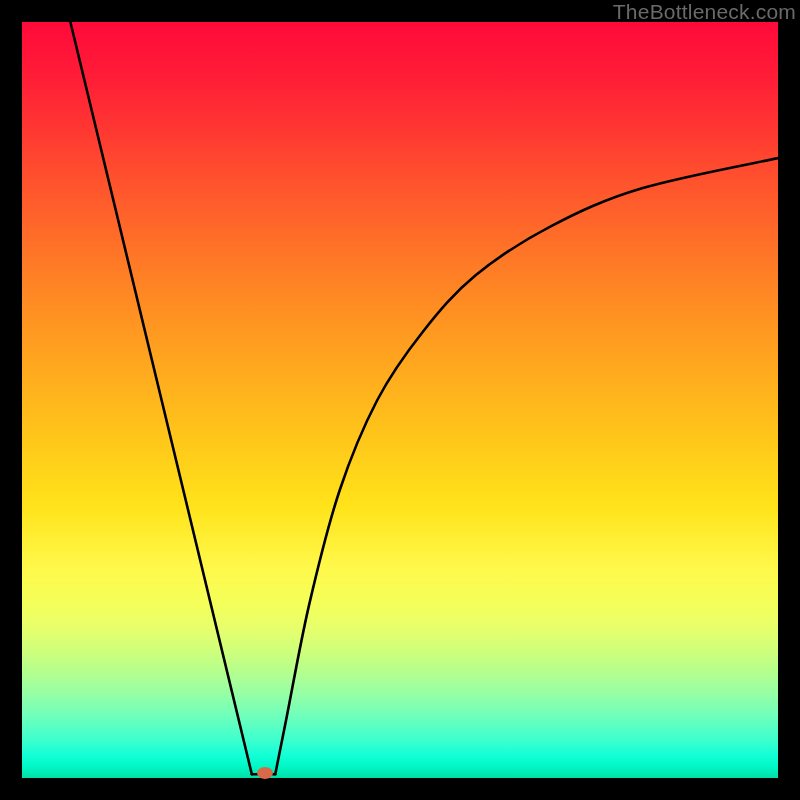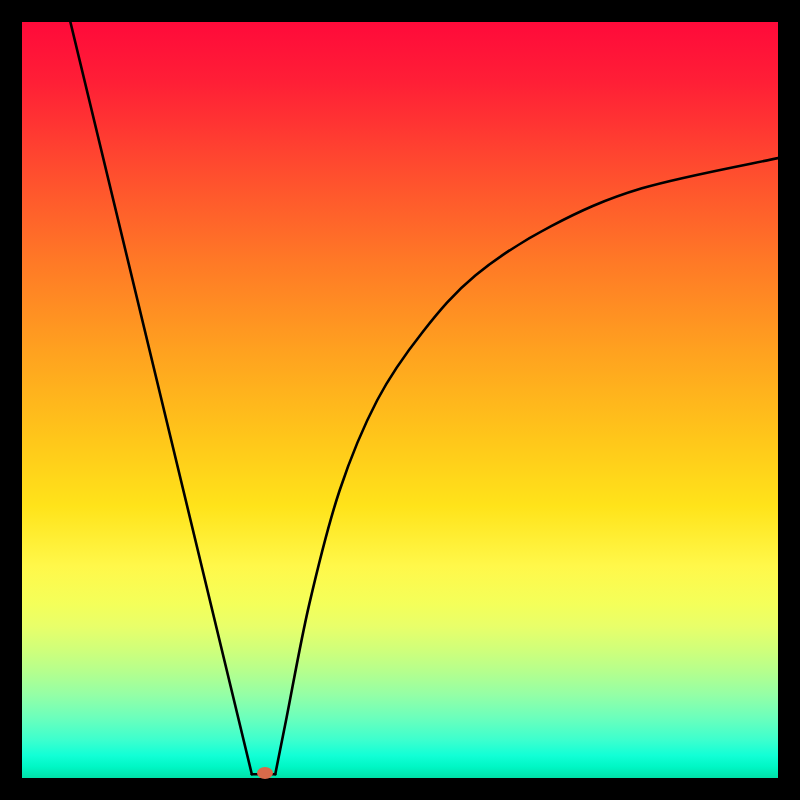--- a/index.html
+++ b/index.html
@@ -73,13 +73,14 @@
       <path id="left-branch" fill="none" stroke="#000" stroke-width="2.6" stroke-linecap="round" d="M 48.384 0 L 229.82399999999998 752.22"></path>
 
       <path id="bottom-seg" fill="none" stroke="#000" stroke-width="2.6" stroke-linecap="round" d="M 229.82399999999998 752.22 L 253.26000000000002 752.22"></path>
 
       <path id="right-branch" fill="none" stroke="#000" stroke-width="2.6" stroke-linecap="round" d="M 253.26000000000002 752.22 C 255.15 742.77, 258.92999999999995 723.87, 264.59999999999997 695.52 C 270.27 667.17, 278.46000000000004 619.92, 287.28000000000003 582.12 C 296.1 544.32, 306.18 502.73999999999995, 317.52 468.71999999999997 C 328.85999999999996 434.7, 341.46 404.46, 355.32 378 C 369.18 351.54, 384.3 330.75000000000006, 400.68 309.96000000000004 C 417.06 289.17, 432.17999999999995 270.9, 453.59999999999997 253.26 C 475.02 235.61999999999998, 501.4799999999999 218.61, 529.1999999999999 204.12 C 556.92 189.63, 582.1199999999999 177.65999999999994, 619.92 166.31999999999994 C 657.72 154.97999999999993, 733.3199999999999 141.12000000000003, 756 136.08000000000004"></path>
     </svg>
 
     <div class="dot" id="marker-dot" style="left: 235.432px; top: 745.464px; background: rgb(216, 106, 74);"></div>
 
   </div>
+  <div class="watermark">TheBottleneck.com</div>
 </div>
 
 </body></html>

